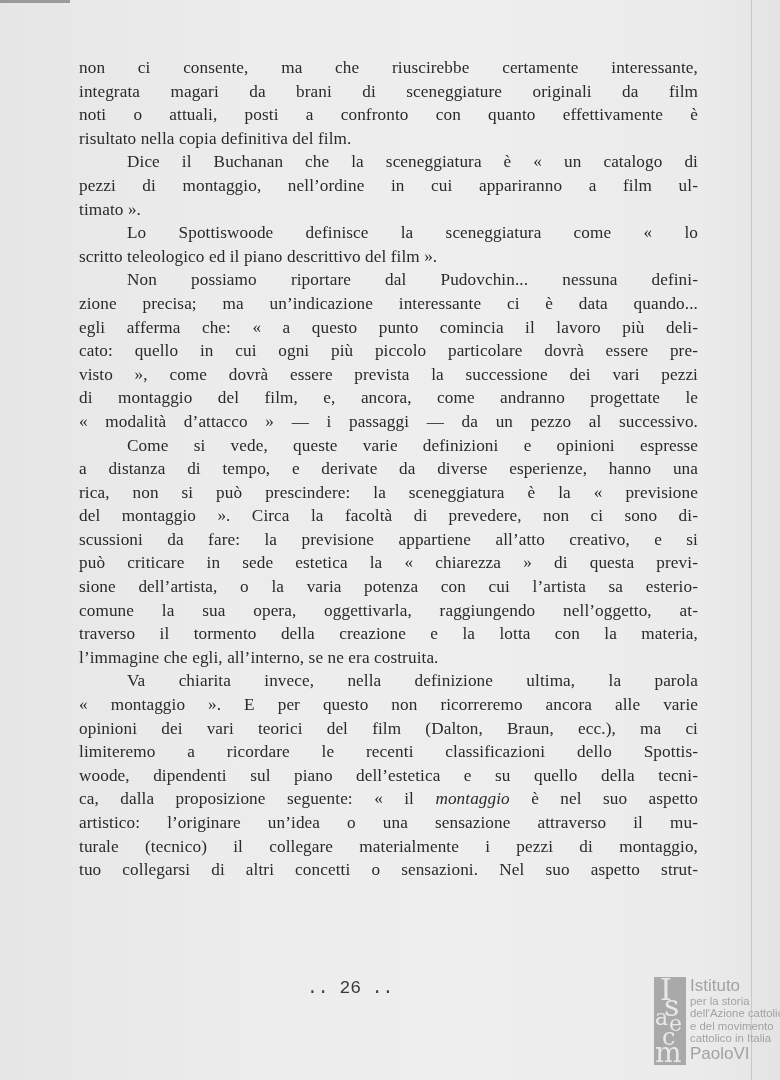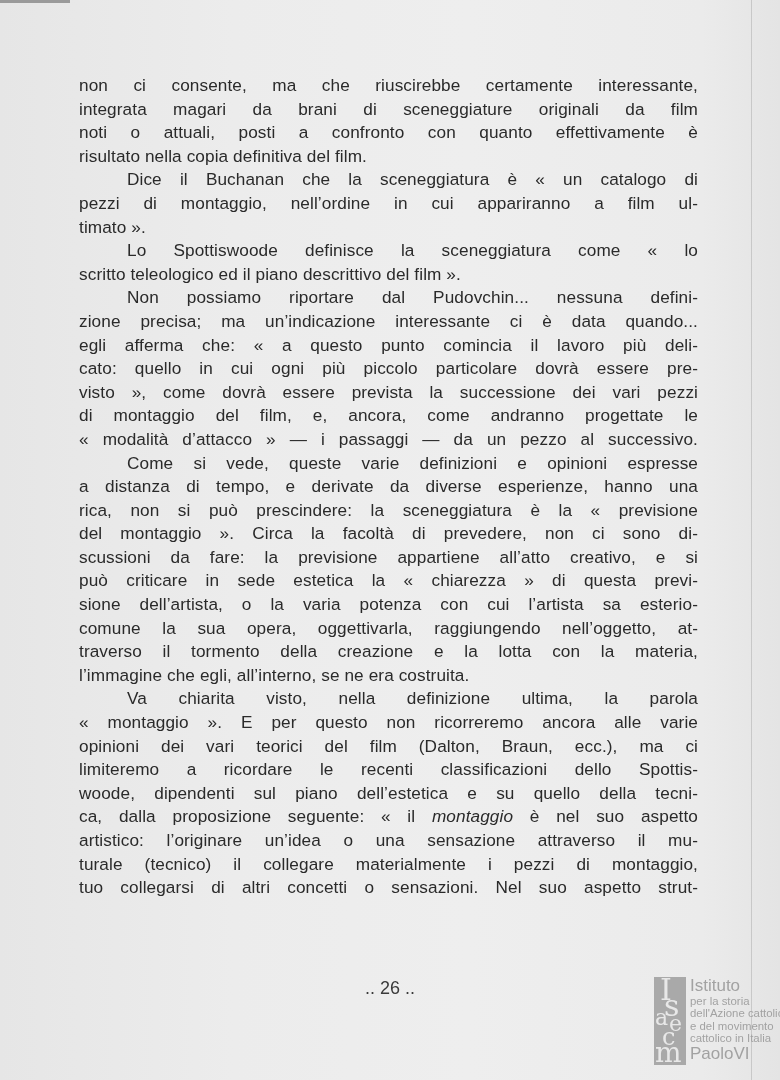--- a/index.html
+++ b/index.html
@@ -19,23 +19,23 @@
     .top-shadow {
       position: absolute; left: 0; top: 0; width: 70px; height: 3px;
       background: #9a9a9a;
     }
     .crease {
       position: absolute; left: 751px; top: 0; width: 1px; height: 1080px;
       background: #c8c8c8;
     }
     .text-block {
       position: absolute;
-      left: 79px; top: 74px;
+      left: 79px; top: 56px;
       width: 619px;
-      font-family: Liberation Sans, sans-serif;
+      font-family: Liberation Serif, serif;
       font-size: 17.2px;
       line-height: 23.6px;
       color: #2a2a2a;
       letter-spacing: 0.1px;
     }
     .line {
       display: block;
       white-space: nowrap;
       text-align: justify;
       text-align-last: justify;
@@ -43,23 +43,22 @@
     }
     .line.last {
       text-align-last: left;
     }
     .line.indent {
       padding-left: 48px;
     }
     .it { font-style: italic; }
     .page-number {
       position: absolute;
-      left: 320px; top: 978px; width: 140px;
-      text-align: center;
-      font-family: Liberation Sans, sans-serif;
+      left: 307px; top: 978px; width: 140px;
+      font-family: Liberation Mono, monospace;
       font-size: 18px;
       color: #3a3a3a;
     }
     .logo {
       position: absolute;
       left: 654px; top: 977px;
       width: 126px; height: 90px;
       color: #9a9a9a;
     }
     .logo-letters {
@@ -115,21 +114,21 @@
       <span class="line indent">Come si vede, queste varie definizioni e opinioni espresse</span>
       <span class="line">a distanza di tempo, e derivate da diverse esperienze, hanno una</span>
       <span class="line">rica, non si può prescindere: la sceneggiatura è la « previsione</span>
       <span class="line">del montaggio ». Circa la facoltà di prevedere, non ci sono di-</span>
       <span class="line">scussioni da fare: la previsione appartiene all’atto creativo, e si</span>
       <span class="line">può criticare in sede estetica la « chiarezza » di questa previ-</span>
       <span class="line">sione dell’artista, o la varia potenza con cui l’artista sa esterio-</span>
       <span class="line">comune la sua opera, oggettivarla, raggiungendo nell’oggetto, at-</span>
       <span class="line">traverso il tormento della creazione e la lotta con la materia,</span>
       <span class="line last">l’immagine che egli, all’interno, se ne era costruita.</span>
-      <span class="line indent">Va chiarita visto, nella definizione ultima, la parola</span>
+      <span class="line indent">Va chiarita invece, nella definizione ultima, la parola</span>
       <span class="line">« montaggio ». E per questo non ricorreremo ancora alle varie</span>
       <span class="line">opinioni dei vari teorici del film (Dalton, Braun, ecc.), ma ci</span>
       <span class="line">limiteremo a ricordare le recenti classificazioni dello Spottis-</span>
       <span class="line">woode, dipendenti sul piano dell’estetica e su quello della tecni-</span>
       <span class="line"><span>ca, dalla proposizione seguente: « il </span><span class="it">montaggio</span><span> è nel suo aspetto</span></span>
       <span class="line">artistico: l’originare un’idea o una sensazione attraverso il mu-</span>
       <span class="line">turale (tecnico) il collegare materialmente i pezzi di montaggio,</span>
       <span class="line">tuo collegarsi di altri concetti o sensazioni. Nel suo aspetto strut-</span>
     </div>
 

